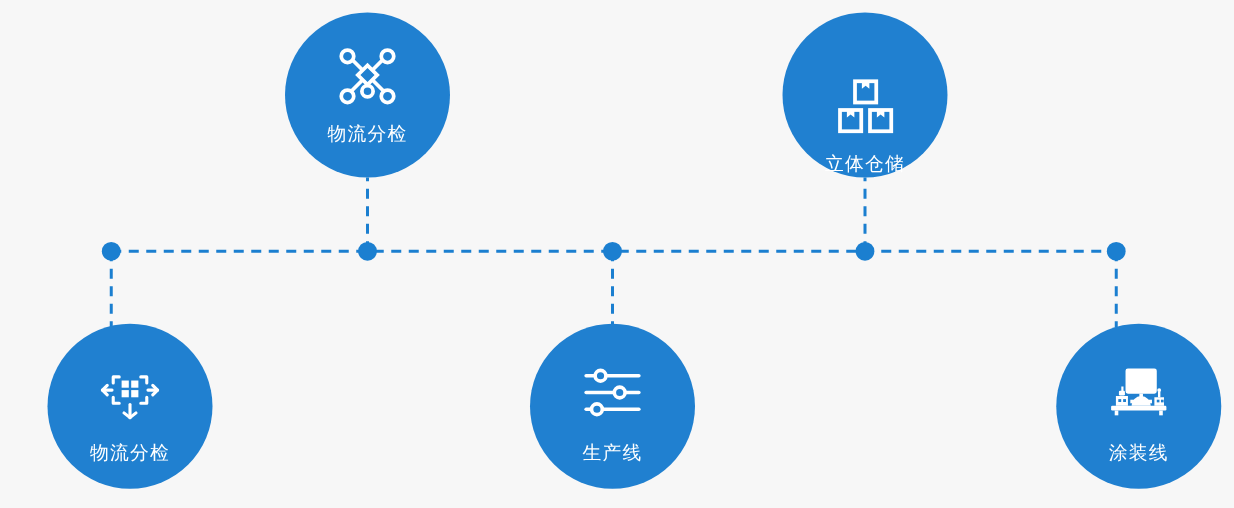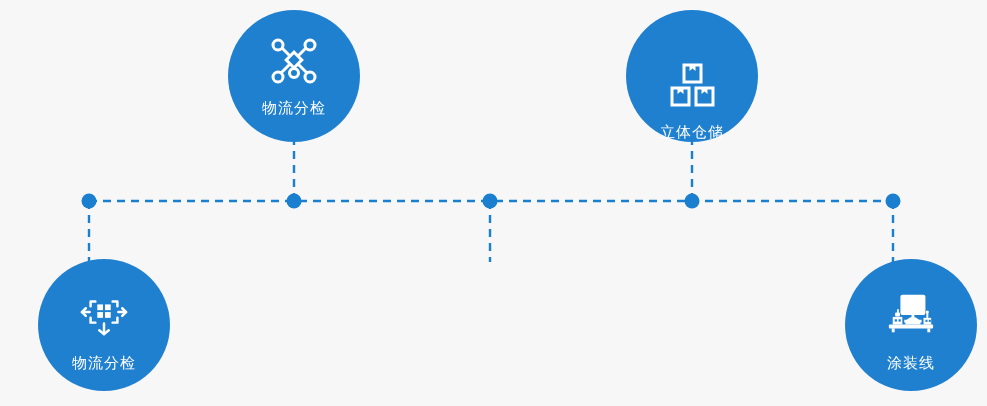--- a/index.html
+++ b/index.html
@@ -154,20 +154,35 @@
       <g fill="#ffffff">
         <rect x="19" y="14" width="6" height="6"></rect>
         <rect x="27" y="14" width="6" height="6"></rect>
         <rect x="19" y="22" width="6" height="6"></rect>
         <rect x="27" y="22" width="6" height="6"></rect>
       </g>
     </svg>
     <div class="node-label">物流分检</div>
   </div>
 
+  <div class="node bottom" id="node-production">
+    <svg class="node-icon" viewBox="0 0 52 48">
+      <g fill="none" stroke="#ffffff" stroke-width="3" stroke-linecap="round">
+        <line x1="4" y1="10" x2="48" y2="10"></line>
+        <line x1="4" y1="24" x2="48" y2="24"></line>
+        <line x1="4" y1="38" x2="48" y2="38"></line>
+      </g>
+      <g fill="#2080d0" stroke="#ffffff" stroke-width="3">
+        <circle cx="16" cy="10" r="4.5"></circle>
+        <circle cx="32" cy="24" r="4.5"></circle>
+        <circle cx="13" cy="38" r="4.5"></circle>
+      </g>
+    </svg>
+    <div class="node-label">生产线</div>
+  </div>
 
   <div class="node bottom" id="node-painting">
     <svg class="node-icon" viewBox="0 0 52 44">
       <g fill="#ffffff">
 
         <path d="M17 2 h22 a2 2 0 0 1 2 2 v17 a2 2 0 0 1 -2 2 h-22 a2 2 0 0 1 -2 -2 v-17 a2 2 0 0 1 2 -2 z
                  M18 5.5 h20 v14 h-20 z"></path>
         <rect x="26.5" y="23" width="3" height="4"></rect>
 
         <path d="M21 16.5 a7 7 0 0 1 14 0 h-2.2 a4.8 4.8 0 0 0 -9.6 0 z"></path>

